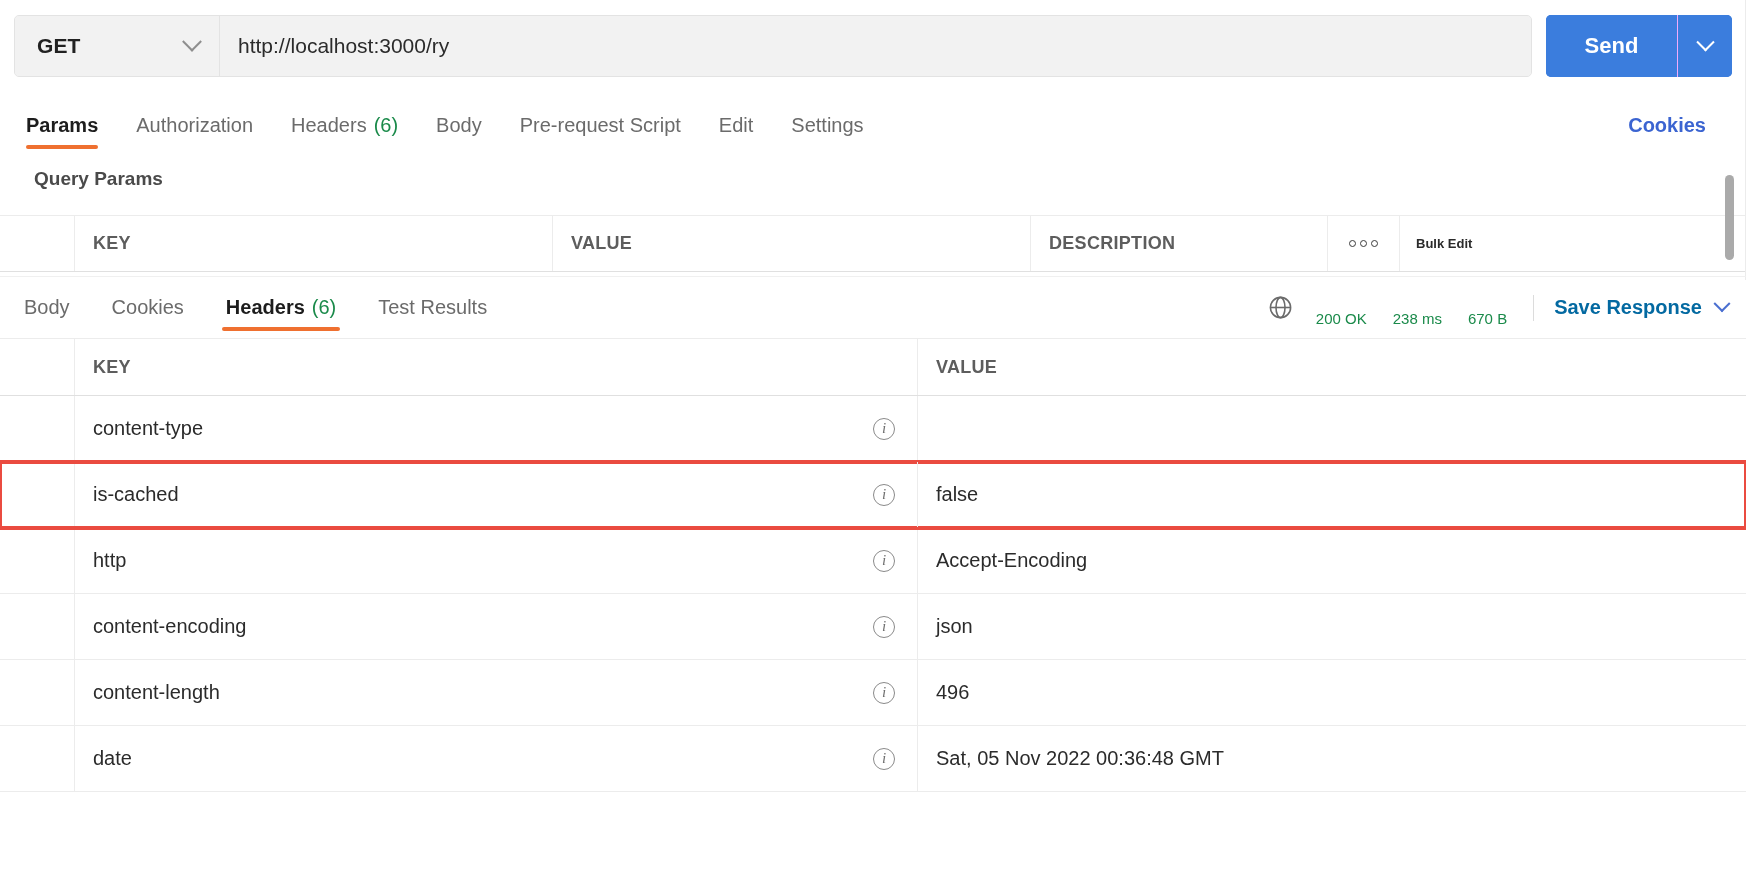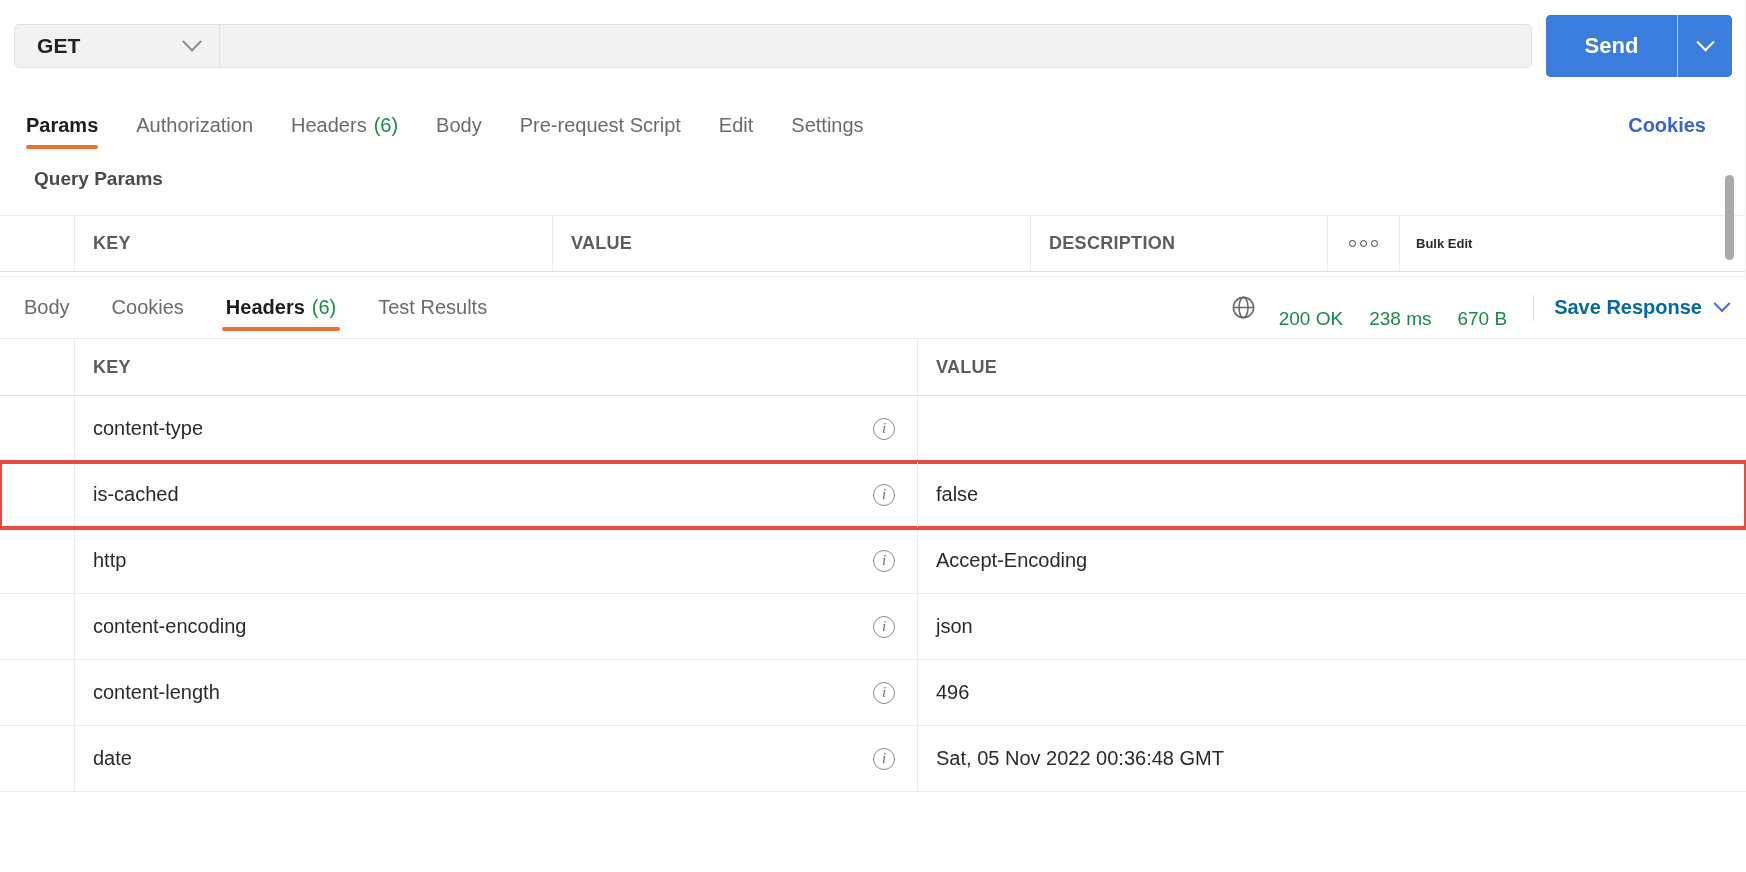--- a/index.html
+++ b/index.html
@@ -19,21 +19,21 @@
 
   
   .urlbar {
     position: absolute; left: 0; top: 0;
     width: 1746px; height: 92px;
     display: flex; align-items: center;
     padding: 0 14px 0 14px;
   }
   .method-url {
     display: flex; align-items: stretch;
-    height: 44px;
+    height: 62px;
     flex: 1 1 auto;
     border: 1px solid #e3e3e3;
     border-radius: 5px;
     background: #f2f2f2;
     overflow: hidden;
     margin-right: 14px;
   }
   .method {
     width: 205px;
     display: flex; align-items: center; justify-content: space-between;
@@ -190,21 +190,21 @@
     background: #ef7030; border-radius: 2px;
   }
   .res-meta {
     margin-left: auto;
     display: flex; align-items: center; gap: 0;
   }
   .globe {
     margin-right: 22px; display: flex; align-items: center; cursor: pointer;
   }
   .stat {
-    font-size: 19px; color: #1a8a4a; margin-right: 26px; white-space: nowrap; margin-top: 22px;
+    font-size: 15px; color: #1a8a4a; margin-right: 26px; white-space: nowrap; margin-top: 22px;
   }
   .stat:last-of-type { margin-right: 20px; }
   .vsep {
     width: 1px; height: 26px; background: #dcdcdc; margin: 0 20px 0 0;
   }
   .save-resp {
     font-size: 20px; font-weight: 700; color: #0369a1;
     cursor: pointer; display: flex; align-items: center; gap: 14px;
   }
   .chev-b {
@@ -265,20 +265,21 @@
 <body>
 
 <div class="app">
 
   <div class="urlbar">
     <div class="method-url">
       <div class="method">
         <span class="method-label">GET</span>
         <span class="chev"></span>
       </div>
+      <div class="url-field">http://localhost:3000/ry</div>
     </div>
     <div class="send-group">
       <div class="send-btn">Send</div>
       <div class="send-caret">
         <span class="chev-w"></span>
       </div>
     </div>
   </div>
 
   <div class="req-tabs">

